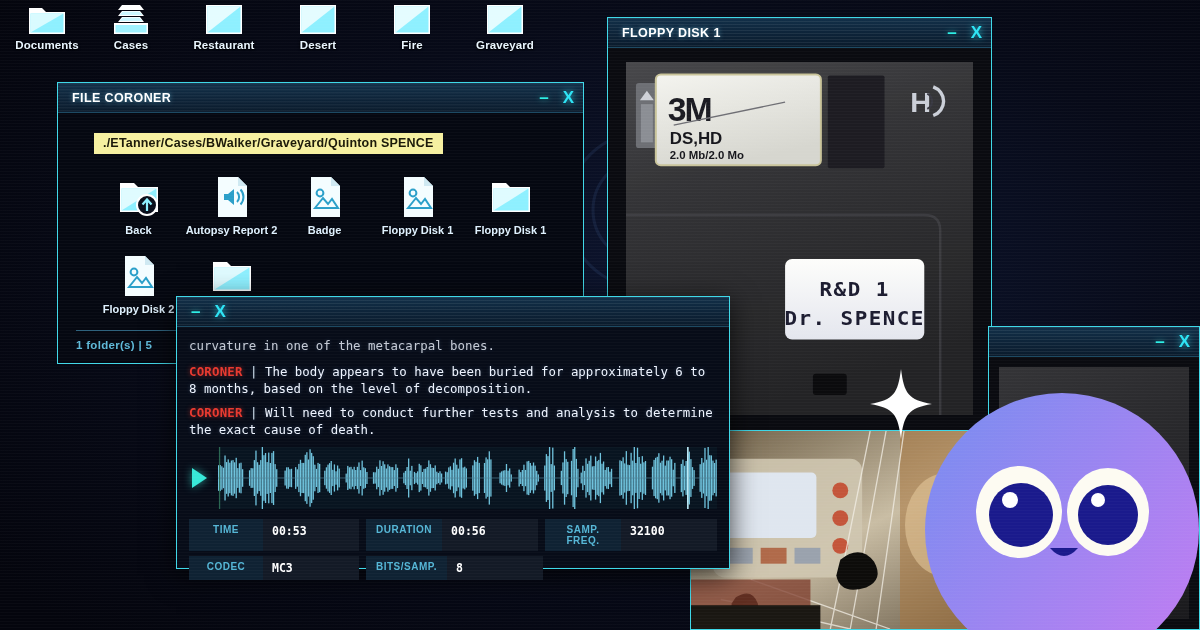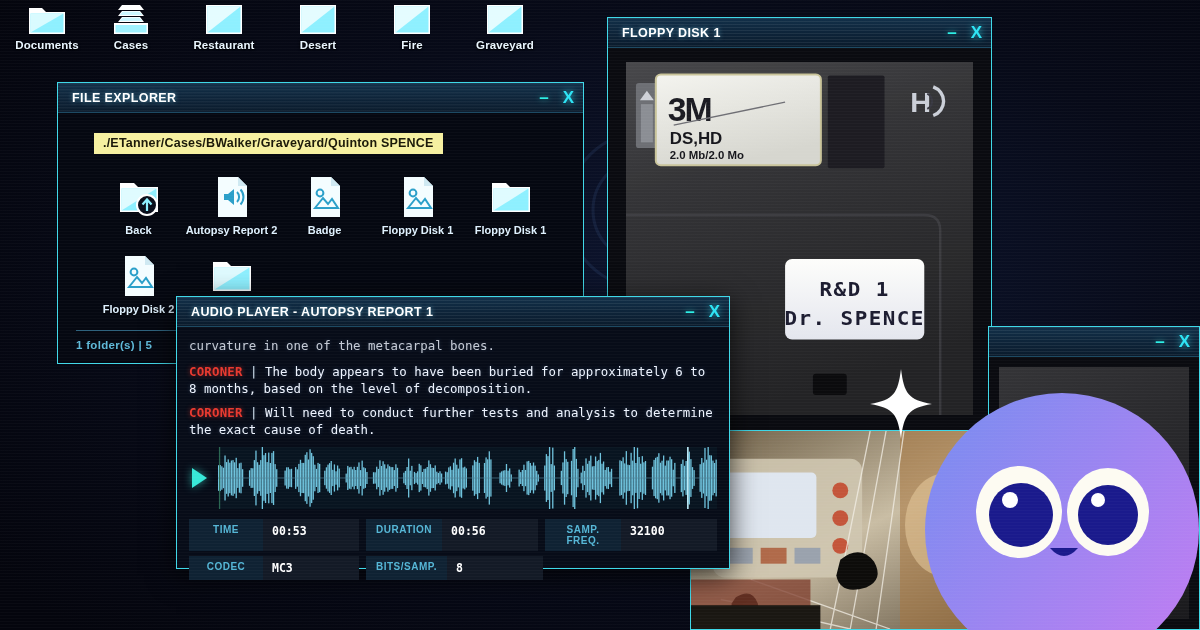--- a/index.html
+++ b/index.html
@@ -228,21 +228,21 @@
           <rect x="2.5" y="3.5" width="33" height="26" fill="#8ef0ff"></rect>
           <path d="M2.5 29.5 v-26 h33 z" fill="#e4fcff"></path>
         </svg>
       </div>
       <div class="lbl">Graveyard</div>
     </div>
   </div>
 
   <div id="fe" class="win">
     <div class="tbar">
-      <span class="ttl">FILE EXPLORER</span>
+      <span class="ttl">FILE CORONER</span>
       <span class="tbtns">
         <span class="tmin">–</span>
         <span class="tcls">X</span>
       </span>
     </div>
     <div class="body">
       <div class="pathbar">./ETanner/Cases/BWalker/Graveyard/Quinton SPENCE</div>
 
       <div class="fgrid">
 
@@ -455,21 +455,20 @@
         <path d="M45 168 q16 -10 22 6 q4 14 -12 16 q-18 0 -14 -16 z" fill="#0d0c0a"></path>
 
         <rect x="0" y="150" width="120" height="50" fill="#7c3a2a" opacity=".75"></rect>
         <rect x="0" y="176" width="130" height="24" fill="#1a1712"></rect>
       </svg>
     </div>
   </div>
 
   <div id="ap" class="win">
     <div class="tbar">
-      <span class="ttl">AUDIO PLAYER - AUTOPSY REPORT 1</span>
       <span class="tbtns">
         <span class="tmin">–</span>
         <span class="tcls">X</span>
       </span>
     </div>
     <div class="body">
 
       <div class="tscript">
         <div class="tline faded">
           <span>curvature in one of the metacarpal bones.</span>

